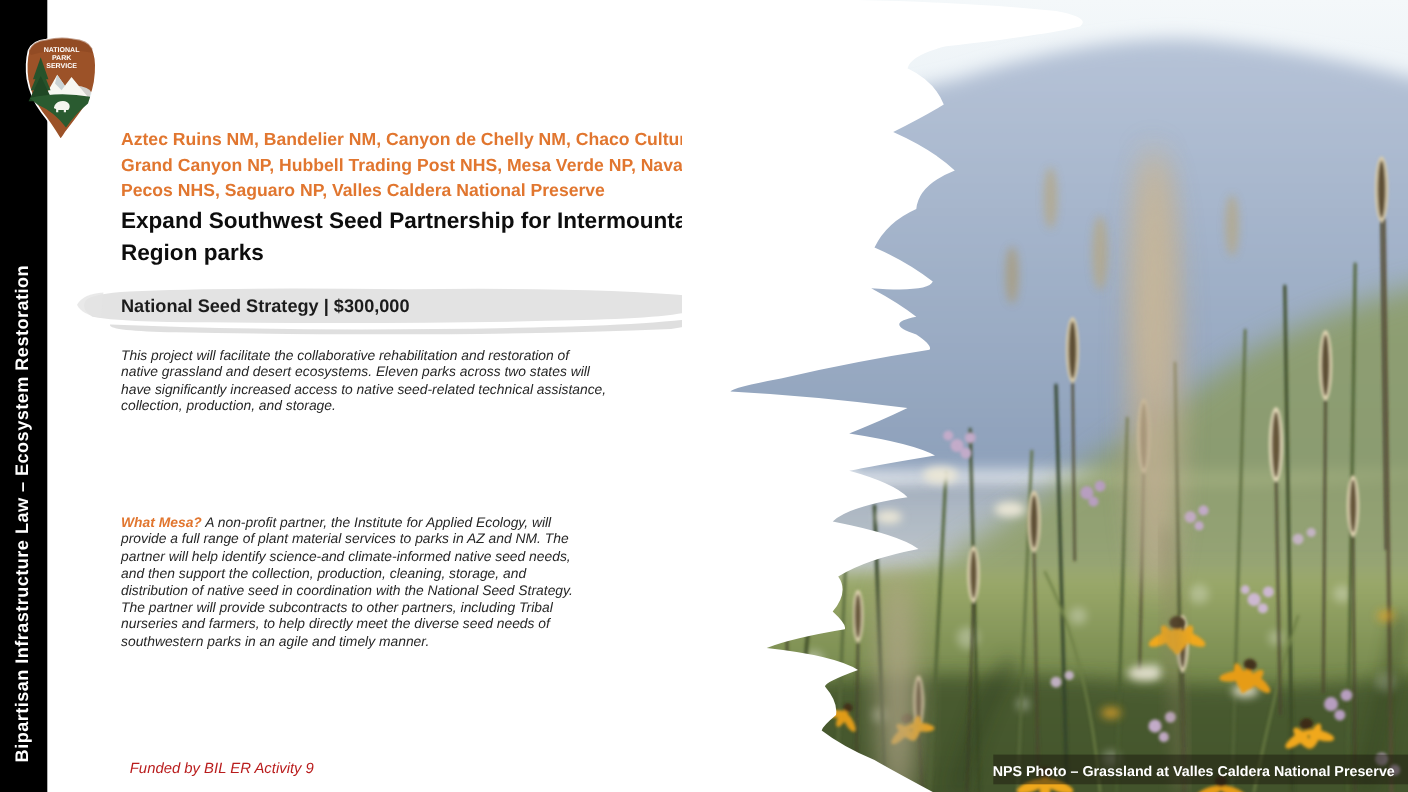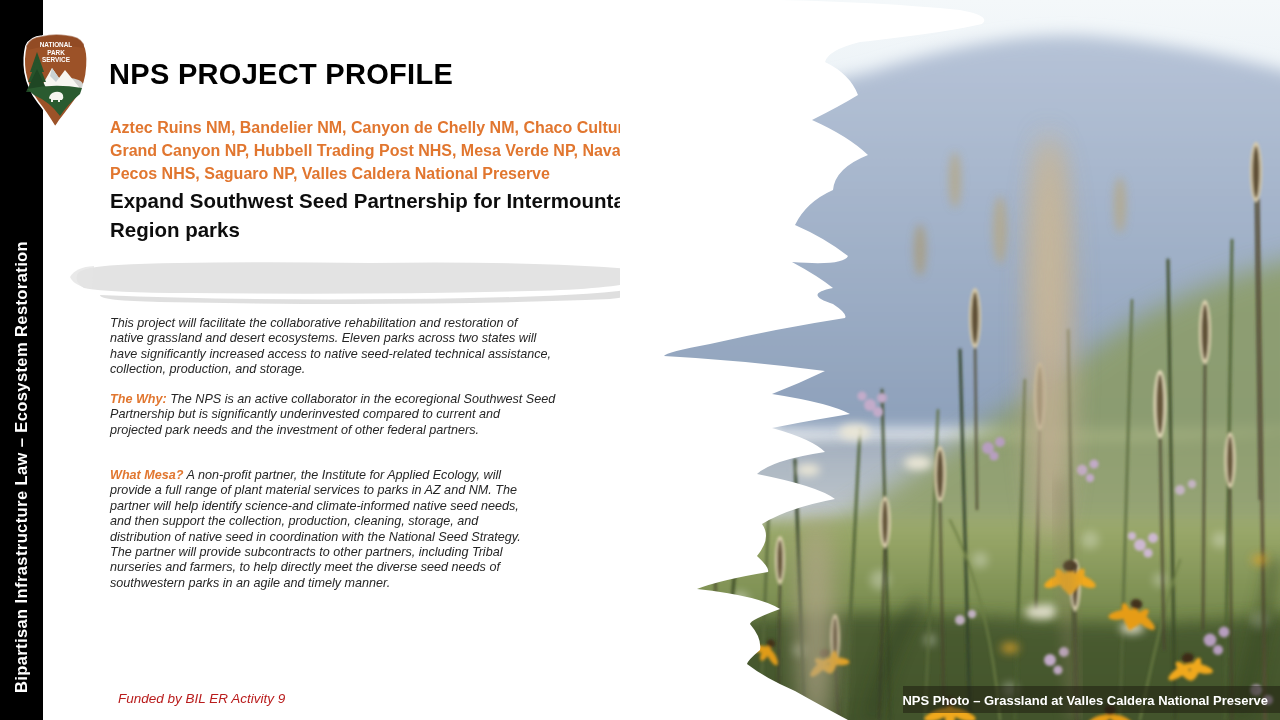--- a/index.html
+++ b/index.html
@@ -49,40 +49,37 @@
     <path d="M21,20 L14,40 L28,40 Z" fill="#27532B"></path>
     <path d="M21,28 L12,50 L30,50 Z" fill="#27532B"></path>
     <path d="M21,37 L10,60 L32,60 Z" fill="#1F4724"></path>
     <path d="M11,57 Q38,51 66,56 L64,62 Q52,72 44,84 Q34,70 18,63 Z" fill="#2A5B30"></path>
     <path d="M33,66 Q34,61 39,60 Q45,59 47,63 Q48,66 46,68 L44,68 L44,70 L42,70 L42,68 L37,68 L37,70 L35,70 L35,67 Q33,67 33,66 Z" fill="#f5f5ef"></path>
     <text x="40" y="15" text-anchor="middle" font-size="6.4" font-weight="bold" fill="#ffffff" font-family="Liberation Sans, DejaVu Sans, sans-serif">NATIONAL</text>
     <text x="40" y="22.5" text-anchor="middle" font-size="6.4" font-weight="bold" fill="#ffffff" font-family="Liberation Sans, DejaVu Sans, sans-serif">PARK</text>
     <text x="40" y="30" text-anchor="middle" font-size="6.4" font-weight="bold" fill="#ffffff" font-family="Liberation Sans, DejaVu Sans, sans-serif">SERVICE</text>
   </svg>
 
-  <div class="page-title">NPS PROJECT PROFILE</div>
   <div class="parks">Aztec Ruins NM, Bandelier NM, Canyon de Chelly NM, Chaco Culture NHP,
 Grand Canyon NP, Hubbell Trading Post NHS, Mesa Verde NP, Navajo NM,
 Pecos NHS, Saguaro NP, Valles Caldera National Preserve</div>
   <div class="proj-title">Expand Southwest Seed Partnership for Intermountain
 Region parks</div>
 
   <svg class="banner" viewBox="0 0 582 52">
     <path d="M8,18 Q3,26 14,33 Q40,38 120,38 Q300,40 460,36 Q545,34 566,26 Q577,21 560,14 Q470,6 300,8 Q130,6 48,10 Q14,12 8,18 Z" fill="#E3E3E3"></path>
     <path d="M30,40 Q200,47 400,43 Q520,41 574,33 Q582,38 540,44 Q350,52 90,47 Q28,46 30,40 Z" fill="#DCDCDC" opacity=".9"></path>
     <path d="M0,22 Q6,12 24,11 L22,34 Q4,31 0,22 Z" fill="#E3E3E3" opacity=".8"></path>
   </svg>
+  <div class="banner-label">National Seed Strategy | $300,000</div>
 
   <div class="para p1">This project will facilitate the collaborative rehabilitation and restoration of
 native grassland and desert ecosystems. Eleven parks across two states will
 have significantly increased access to native seed-related technical assistance,
 collection, production, and storage.</div>
-  <div class="para p2"><span class="lead">The Why:</span><span> The NPS is an active collaborator in the ecoregional Southwest Seed
-Partnership but is significantly underinvested compared to current and
-projected park needs and the investment of other federal partners.</span></div>
   <div class="para p3"><span class="lead">What Mesa?</span><span> A non-profit partner, the Institute for Applied Ecology, will
 provide a full range of plant material services to parks in AZ and NM. The
 partner will help identify science-and climate-informed native seed needs,
 and then support the collection, production, cleaning, storage, and
 distribution of native seed in coordination with the National Seed Strategy.
 The partner will provide subcontracts to other partners, including Tribal
 nurseries and farmers, to help directly meet the diverse seed needs of
 southwestern parks in an agile and timely manner.</span></div>
 
   <div class="funded">Funded by BIL ER Activity 9</div>

